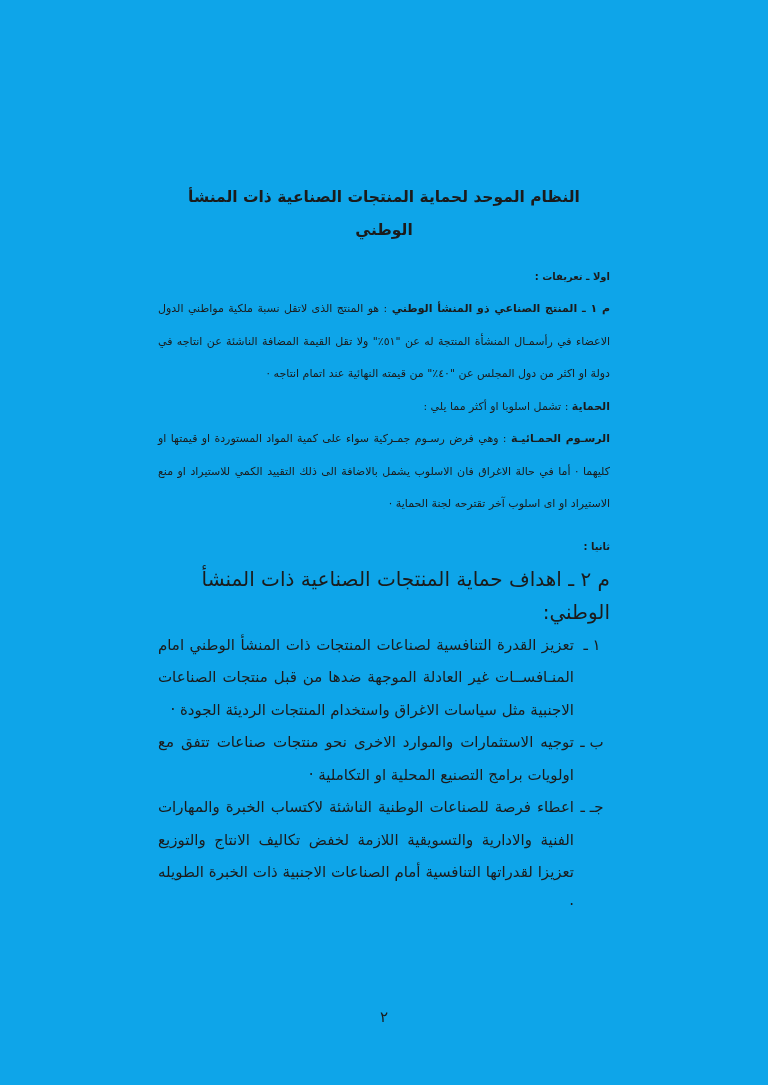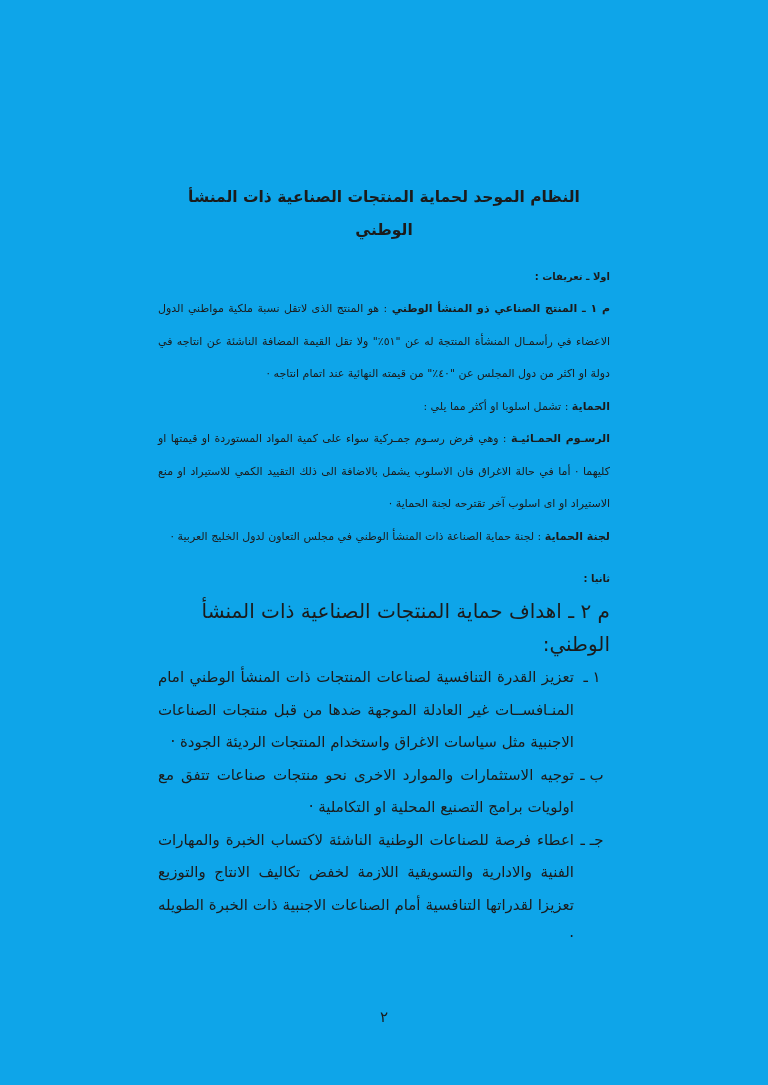--- a/index.html
+++ b/index.html
@@ -83,21 +83,20 @@
     </h1>
 
     <p class="section-heading">اولا ـ تعريفات :</p>
 
     <p class="para"><span class="term">م ١ ـ المنتج الصناعي ذو المنشأ الوطني</span><span> : هو المنتج الذى لاتقل نسبة ملكية مواطني الدول الاعضاء في رأسمـال المنشأة المنتجة له عن "٥١٪" ولا تقل القيمة المضافة الناشئة عن انتاجه في دولة او اكثر من دول المجلس عن "٤٠٪" من قيمته النهائية عند اتمام انتاجه ·</span></p>
 
     <p class="para"><span class="term">الحماية</span><span> : تشمل اسلوبا او أكثر مما يلي :</span></p>
 
     <p class="para"><span class="term">الرسـوم الحمـائيـة</span><span> : وهي فرض رسـوم جمـركية سواء على كمية المواد المستوردة او قيمتها او كليهما · أما في حالة الاغراق فان الاسلوب يشمل بالاضافة الى ذلك التقييد الكمي للاستيراد او منع الاستيراد او اى اسلوب آخر تقترحه لجنة الحماية ·</span></p>
 
-    <p class="para"><span class="term">لجنة الحماية</span><span> : لجنة حماية الصناعة ذات المنشأ الوطني في مجلس التعاون لدول الخليج العربية ·</span></p>
 
     <p class="section-heading second-heading">ثانيا :</p>
 
     <p class="intro-line">م ٢ ـ اهداف حماية المنتجات الصناعية ذات المنشأ الوطني:</p>
 
     <div class="objective">
       <span class="obj-marker">١ ـ</span>
       <p class="obj-text">تعزيز القدرة التنافسية لصناعات المنتجات ذات المنشأ الوطني امام المنـافســات غير العادلة الموجهة ضدها من قبل منتجات الصناعات الاجنبية مثل سياسات الاغراق واستخدام المنتجات الرديئة الجودة ·</p>
     </div>
 

